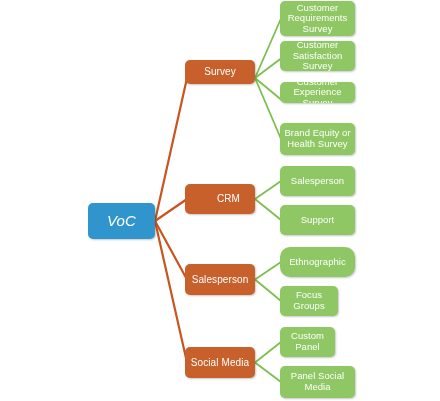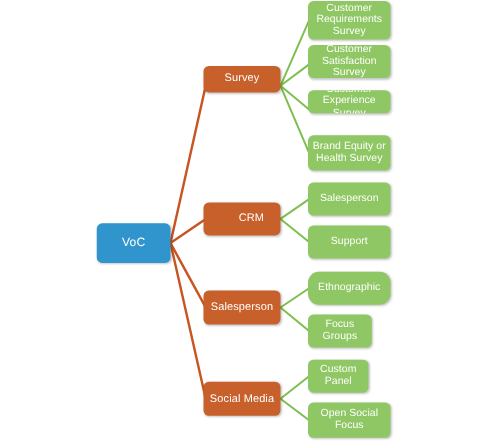--- a/index.html
+++ b/index.html
@@ -35,22 +35,23 @@
     text-align: center;
     color: #ffffff;
     border-radius: 5px;
     line-height: 1.12;
     padding: 2px 4px;
     box-shadow: 1px 1px 2px rgba(0,0,0,0.22);
     overflow: hidden;
   }
   .node-root {
     background: #3195cd;
-    font-size: 11px;
+    font-size: 15px;
     letter-spacing: 0.2px;
+    font-style: italic;
   }
   .node-branch {
     background: #c8602c;
     font-size: 10px;
     letter-spacing: 0.1px;
   }
   .node-leaf {
     background: #8ec763;
     font-size: 9.5px;
     letter-spacing: 0.05px;
@@ -117,16 +118,16 @@
       <div class="node node-leaf" style="left: 280px; top: 286px; width: 58px; height: 30px;">
         <span class="node-label">Focus Groups</span>
       </div>
       <div class="node node-branch" style="left: 185px; top: 347px; width: 70px; height: 31px;">
         <span class="node-label">Social Media</span>
       </div>
       <div class="node node-leaf" style="left: 280px; top: 327px; width: 55px; height: 30px;">
         <span class="node-label">Custom Panel</span>
       </div>
       <div class="node node-leaf" style="left: 280px; top: 366px; width: 75px; height: 32px;">
-        <span class="node-label">Open Social Focus</span>
+        <span class="node-label">Panel Social Media</span>
       </div>
     </div>
 </div>
 
 </body></html>

